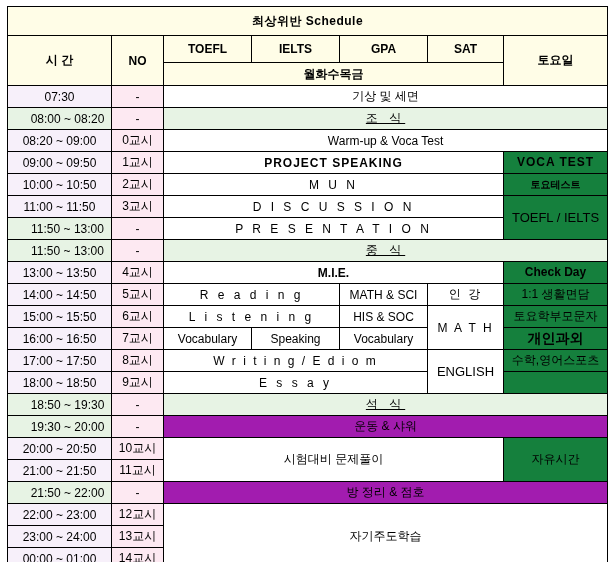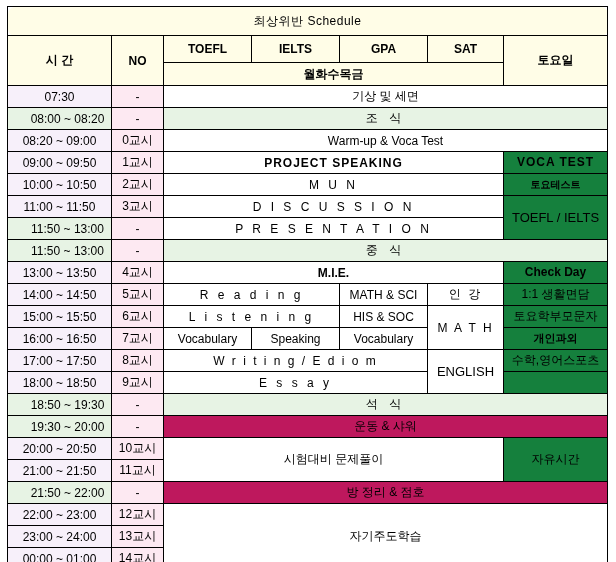--- a/index.html
+++ b/index.html
@@ -1,28 +1,28 @@
 <!DOCTYPE html>
 <html><head>
 <meta charset="utf-8">
 <style>
   html,body{margin:0;padding:0;background:#ffffff;}
   body{font-family:"Liberation Sans","DejaVu Sans",sans-serif;}
   #page{width:616px;height:562px;position:relative;background:#fff;box-sizing:border-box;}
   table.sched{border-collapse:collapse;width:600px;margin:6px 0 0 7px;table-layout:fixed;}
   table.sched td{border:1px solid #000;padding:0;text-align:center;vertical-align:middle;font-size:12px;color:#000;}
-  .title{background:#fffde7;font-weight:normal;font-size:17px;height:28px;letter-spacing:.5px;border-radius:7px;}
+  .title{background:#fffde7;font-weight:bold;font-size:17px;height:28px;letter-spacing:.5px;}
   .hdr{background:#fffde7;font-weight:bold;height:26px;font-size:13px;}
   .hdr-sub{background:#fffde7;font-weight:bold;height:22px;font-size:13px;margin-top:36px;}
   .timecell{background:#f7f0fa;font-size:12px;height:21px;margin-top:27px;}
   .timecell.green{background:#e7f3e4;padding-left:16px;}
   .nocell{background:#fde9f2;font-size:11px;}
   .body-cell{background:#ffffff;}
-  .green-row{background:#be185d;margin-top:43px;}
-  .meal{background:#e7f3e4;font-weight:normal;font-size:13px;letter-spacing:4px;}
+  .green-row{background:#a21caf;margin-top:43px;}
+  .meal{background:#e7f3e4;font-weight:normal;font-size:13px;letter-spacing:4px;text-decoration:underline;}
   .sat{background:#15803d;font-size:12px;line-height:1.35;}
   .spaced{letter-spacing:3px;}
   .spaced2{letter-spacing:2px;}
   .big{font-size:13px;font-weight:bold;border-radius:9px;}
   .small{font-size:11px;margin-top:36px;}
   .bold{font-weight:bold;}
   .ps-title{font-size:13px;font-weight:bold;letter-spacing:1px;}
   .ps-sub{font-size:12px;letter-spacing:3px;color:#333;}
   .vt{font-size:13px;font-weight:bold;letter-spacing:1px;}
   .cd{font-size:13px;font-weight:bold;}
@@ -136,21 +136,21 @@
       <td class="body-cell spaced2" rowspan="2">M A T H</td>
       <td class="sat small">토요학부모문자</td>
     </tr>
 
     <tr>
       <td class="timecell">16:00 ~ 16:50</td>
       <td class="nocell">7교시</td>
       <td class="body-cell">Vocabulary</td>
       <td class="body-cell">Speaking</td>
       <td class="body-cell">Vocabulary</td>
-      <td class="sat bold" style="font-size:11px">개인과외</td>
+      <td class="sat bold" style="font-size:14px">개인과외</td>
     </tr>
 
     <tr>
       <td class="timecell">17:00 ~ 17:50</td>
       <td class="nocell">8교시</td>
       <td class="body-cell spaced2" colspan="3">W r i t i n g / E d i o m</td>
       <td class="body-cell" rowspan="2" style="font-size:13px">ENGLISH</td>
       <td class="sat small">수학,영어스포츠</td>
     </tr>
 

